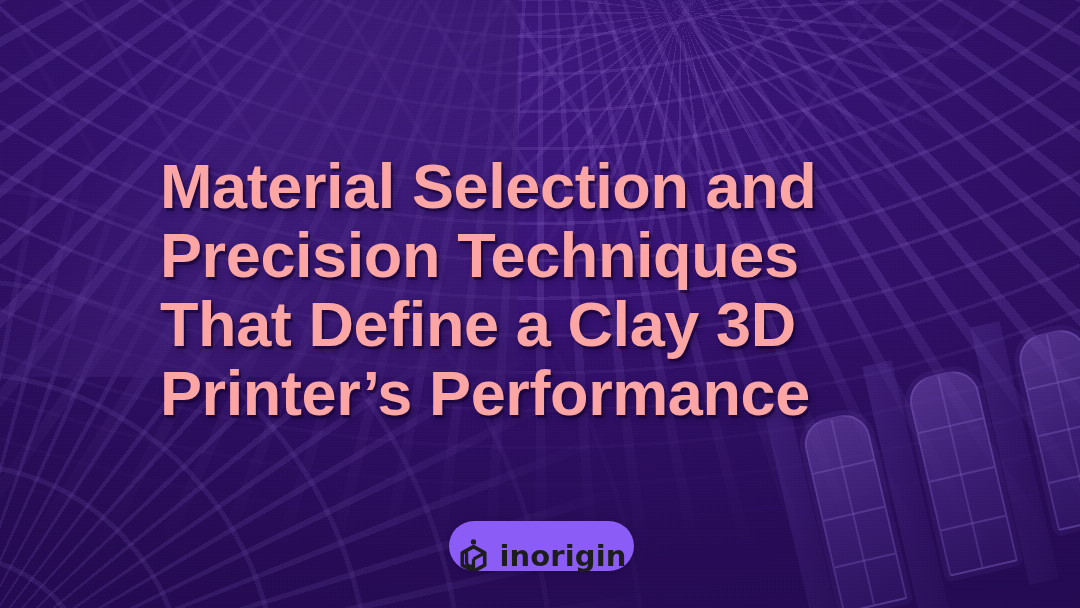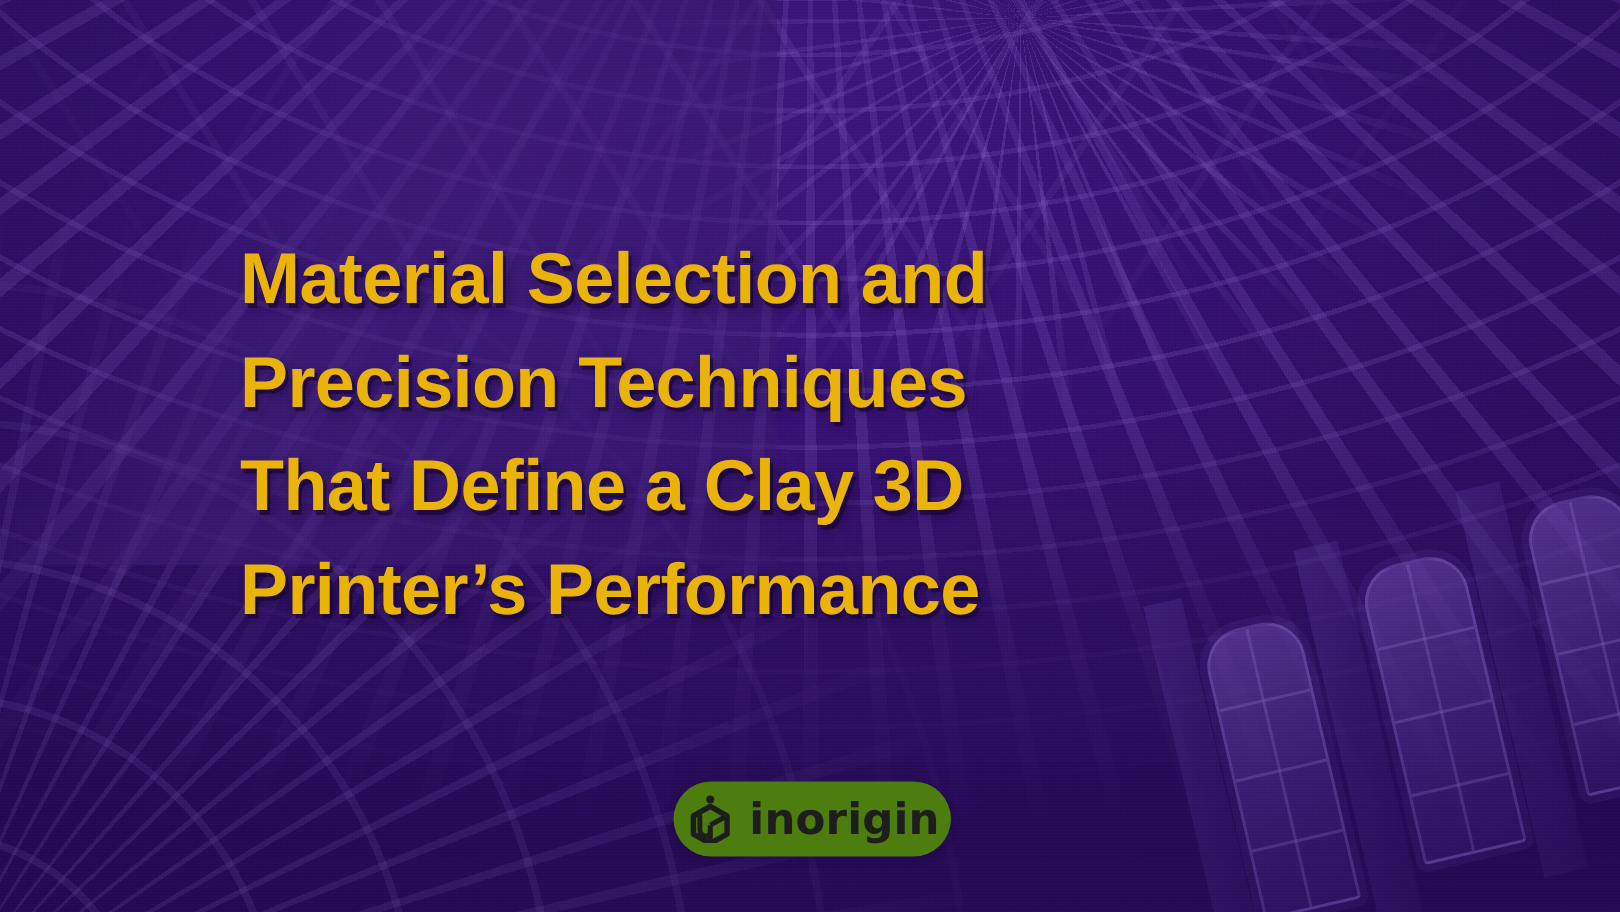--- a/index.html
+++ b/index.html
@@ -171,43 +171,43 @@
     mix-blend-mode: screen;
     opacity: 0.55;
   }
 
   
   #headline {
     position: absolute;
     left: 160px;
     top: 152px;
     width: 800px;
-    color: #eab308;
-    font-size: 48px;
+    color: #fca5a5;
+    font-size: 63px;
     line-height: 69px;
     font-weight: 700;
     letter-spacing: -0.4px;
     text-shadow:
       2px 3px 0 rgba(22,4,48,0.62),
       3px 4px 7px rgba(18,3,42,0.42);
     white-space: pre-line;
     margin: 0;
   }
 
   
   #logo-badge {
     position: absolute;
     left: 449px;
     top: 521px;
     width: 185px;
     height: 50px;
-    background: #4d7c0f;
+    background: #8b5cf6;
     border-radius: 25px;
     display: flex;
-    align-items: center;
+    align-items: flex-end;
     justify-content: center;
     gap: 10px;
     box-shadow: 0 2px 6px rgba(18,3,42,0.28);
   }
   #logo-mark {
     width: 33px;
     height: 33px;
     flex: 0 0 auto;
     display: block;
     margin-top: -2px;

